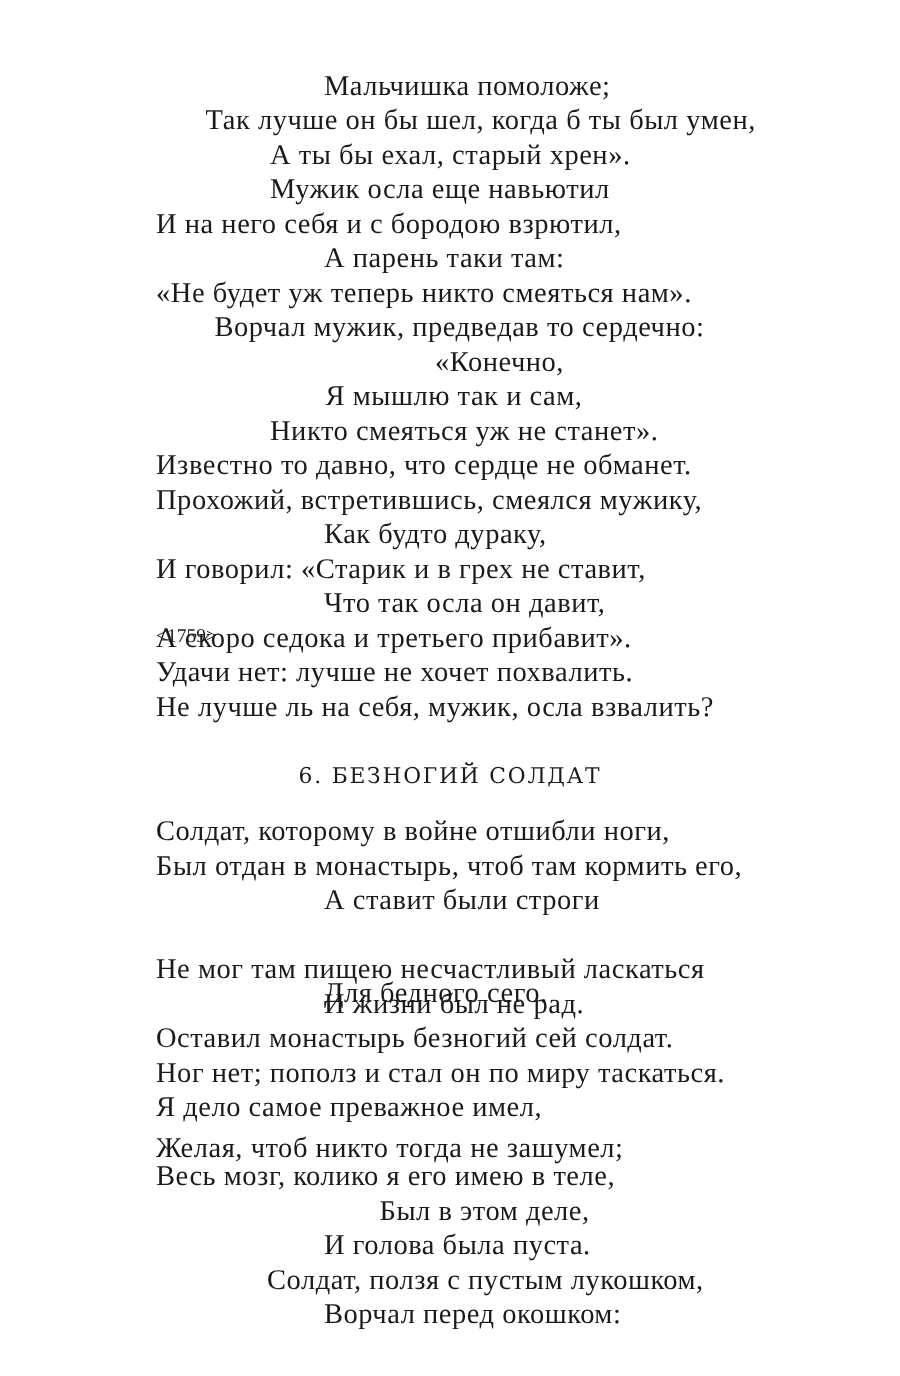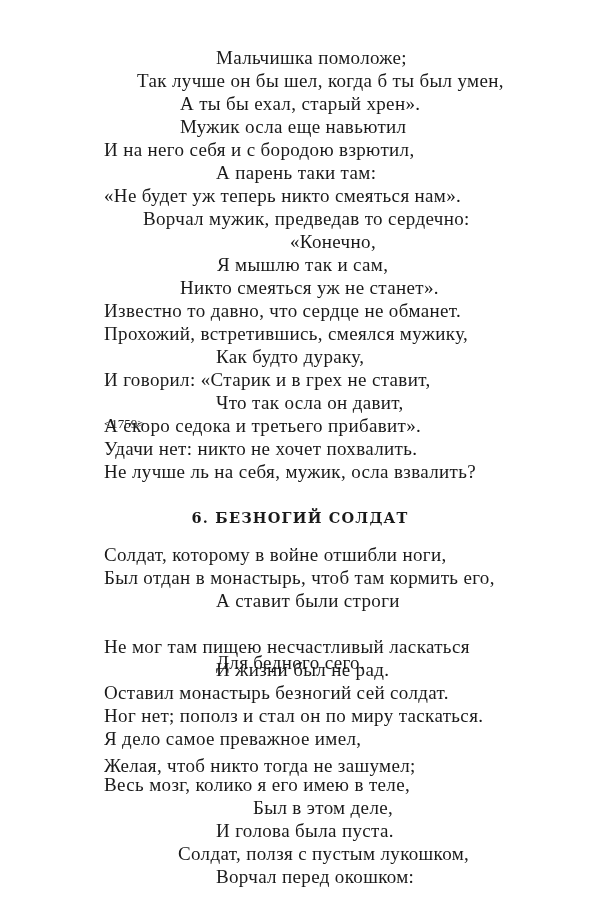--- a/index.html
+++ b/index.html
@@ -35,21 +35,21 @@
       font-size: 13px;
       line-height: 22px;
     }
     .heading {
       position: absolute;
       left: 0;
       width: 600px;
       top: 508px;
       text-align: center;
       font-family: "DejaVu Serif", serif;
-      font-weight: bold;
+      font-weight: normal;
       font-size: 14.5px;
       letter-spacing: 1.2px;
       line-height: 20px;
     }
     .page-number {
       position: absolute;
       left: 0;
       width: 600px;
       top: 850px;
       text-align: center;
@@ -73,21 +73,21 @@
       <div class="line" style="left: 143px; top: 207px;">Ворчал мужик, предведав то сердечно:</div>
       <div class="line" style="left: 290px; top: 230px;">«Конечно,</div>
       <div class="line" style="left: 217px; top: 253px; text-align: center;">Я мышлю так и сам,</div>
       <div class="line" style="left: 180px; top: 276px; text-align: center;">Никто смеяться уж не станет».</div>
       <div class="line" style="left: 104px; top: 299px;">Известно то давно, что сердце не обманет.</div>
       <div class="line" style="left: 104px; top: 322px;">Прохожий, встретившись, смеялся мужику,</div>
       <div class="line" style="left: 216px; top: 345px;">Как будто дураку,</div>
       <div class="line" style="left: 104px; top: 368px;">И говорил: «Старик и в грех не ставит,</div>
       <div class="line" style="left: 216px; top: 391px;">Что так осла он давит,</div>
       <div class="line" style="left: 104px; top: 414px;">А скоро седока и третьего прибавит».</div>
-      <div class="line" style="left: 104px; top: 437px;">Удачи нет: никто не хочет похвалить.</div>
+      <div class="line" style="left: 104px; top: 437px;">Удачи нет: лучше не хочет похвалить.</div>
       <div class="line" style="left: 104px; top: 460px;">Не лучше ль на себя, мужик, осла взвалить?</div>
     </div>
   <div class="date">&lt;1759&gt;</div>
   <div class="heading">6. БЕЗНОГИЙ СОЛДАТ</div>
   <div id="poem2">
       <div class="line" style="left: 104px; top: 543px;">Солдат, которому в войне отшибли ноги,</div>
       <div class="line" style="left: 104px; top: 566px;">Был отдан в монастырь, чтоб там кормить его,</div>
       <div class="line" style="left: 216px; top: 589px;">А ставит были строги</div>
       <div class="line" style="left: 216px; top: 612px; margin-top: 39px;">Для бедного сего.</div>
       <div class="line" style="left: 104px; top: 635px;">Не мог там пищею несчастливый ласкаться</div>

